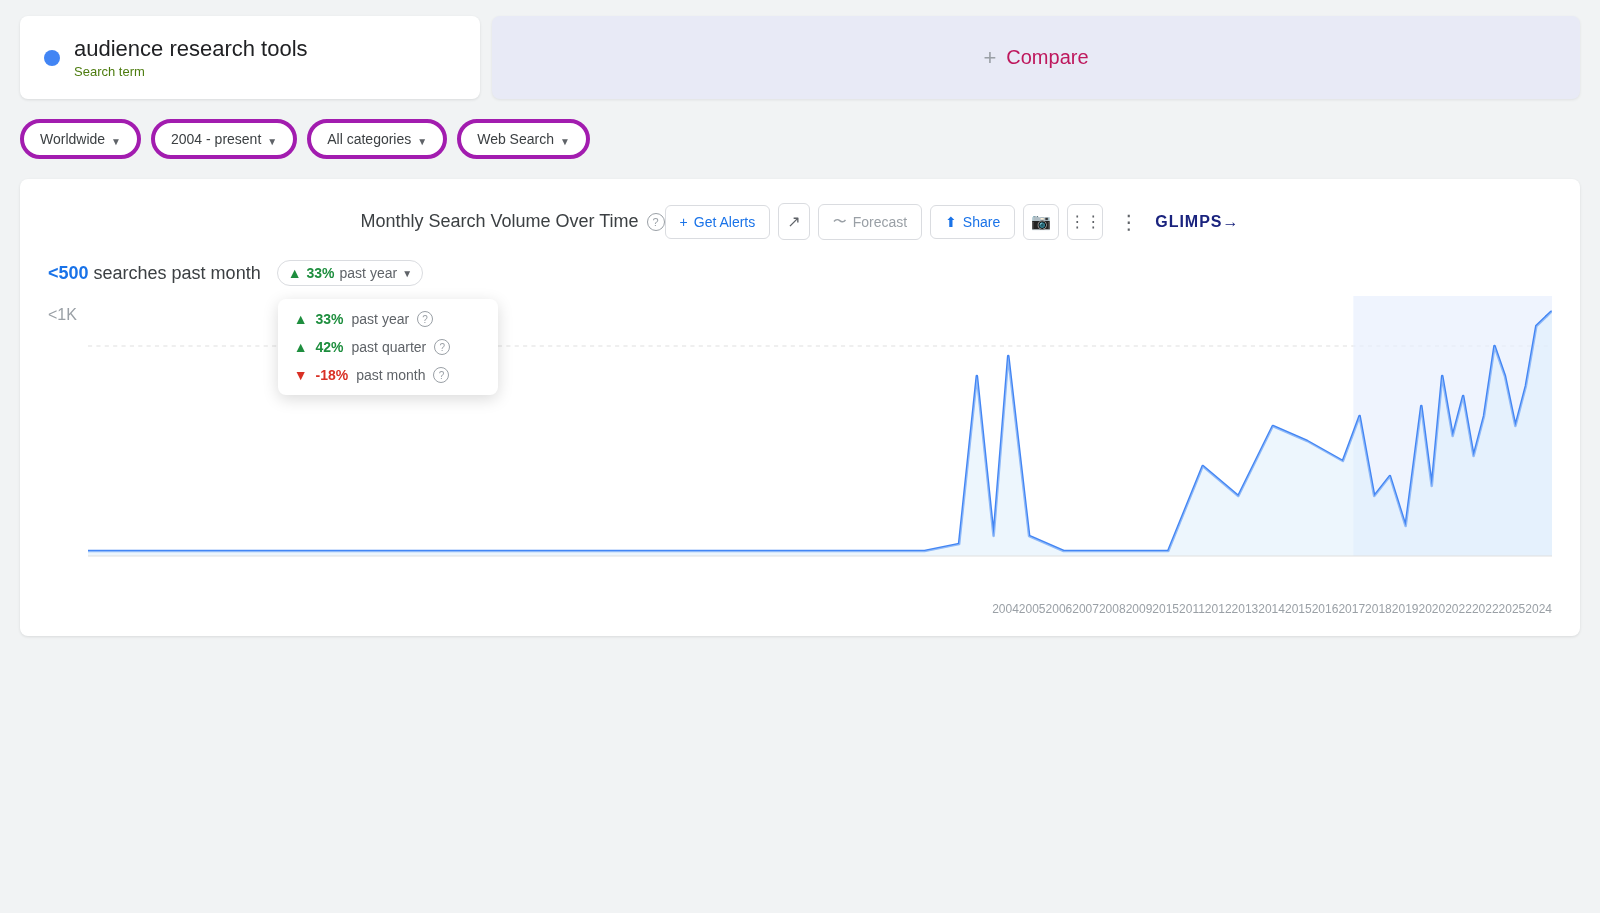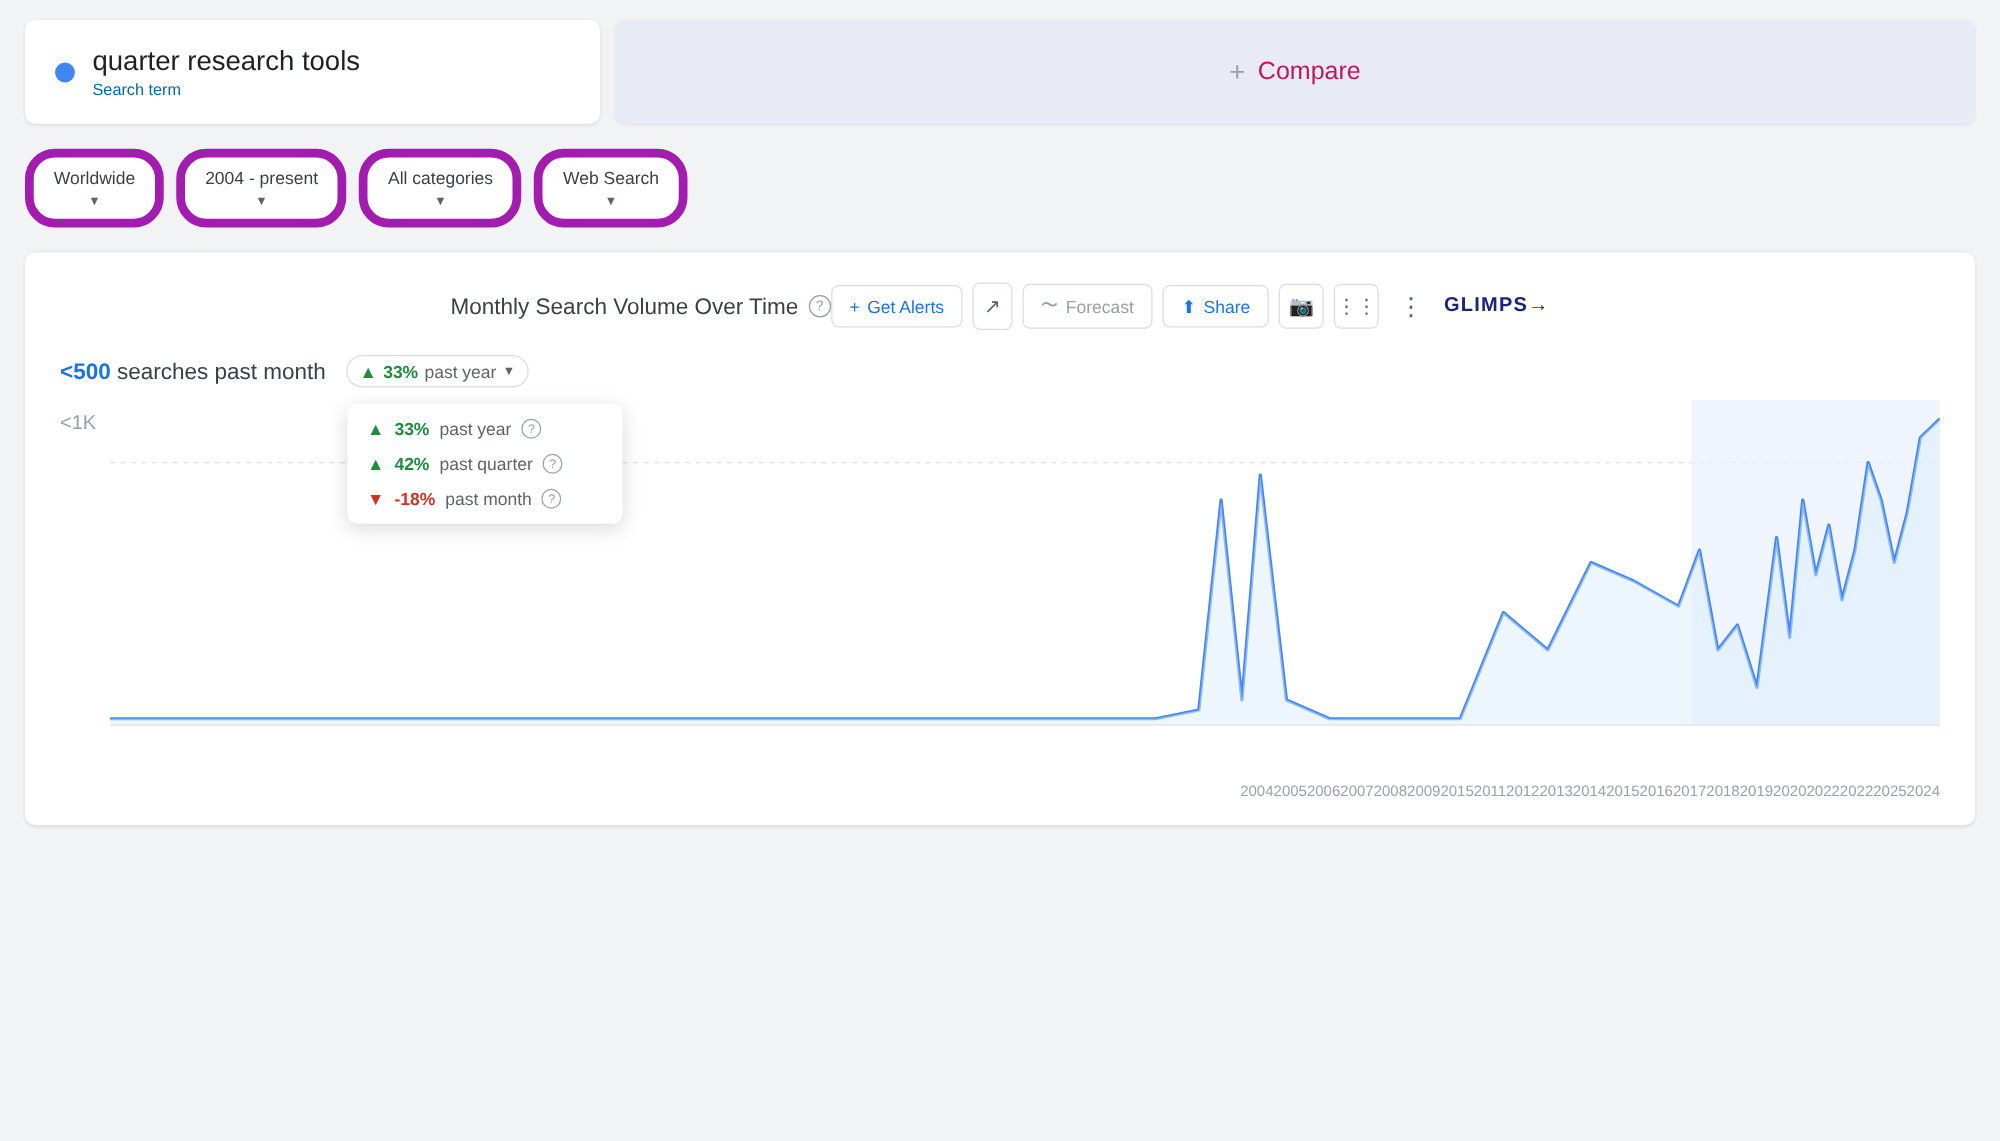--- a/index.html
+++ b/index.html
@@ -45,21 +45,21 @@
       display: flex;
       flex-direction: column;
     }
     .search-term-title {
       font-size: 22px;
       font-weight: 400;
       color: #202124;
     }
     .search-term-label {
       font-size: 13px;
-      color: #0369a1;
+      color: #4d7c0f;
       margin-top: 2px;
     }
     .compare-card {
       background: #e8eaf6;
       border-radius: 8px;
       flex: 1;
       display: flex;
       align-items: center;
       justify-content: center;
       gap: 10px;
@@ -75,31 +75,30 @@
       font-size: 22px;
       color: #9aa0a6;
     }
     .filters-row {
       display: flex;
       gap: 10px;
       padding: 8px 0;
     }
     .filter-btn {
       background: #fff;
-      border: 7px solid #a21caf;
+      border: 4px solid #a21caf;
       border-radius: 24px;
       padding: 8px 16px;
       font-size: 14px;
       color: #3c4043;
       display: flex;
-      align-items: center;
+      align-items: flex-end;
       gap: 6px;
       cursor: pointer;
       white-space: nowrap;
-      flex-direction: column;
     }
     .chevron {
       font-size: 10px;
       color: #5f6368;
     }
     .chart-card {
       background: #fff;
       border-radius: 8px;
       padding: 24px 28px 20px 28px;
       box-shadow: 0 1px 3px rgba(0,0,0,0.1);
@@ -305,21 +304,21 @@
   </style>
 </head>
 <body>
 
 <div class="main-container">
 
   <div class="top-row">
     <div class="search-card">
       <div class="search-dot"></div>
       <div class="search-info">
-        <span class="search-term-title">quarter research tools</span>
+        <span class="search-term-title">audience research tools</span>
         <span class="search-term-label">Search term</span>
       </div>
     </div>
     <div class="compare-card">
       <span class="compare-plus">+</span>
       <span class="compare-text">Compare</span>
     </div>
   </div>
 
   <div class="filters-row">

